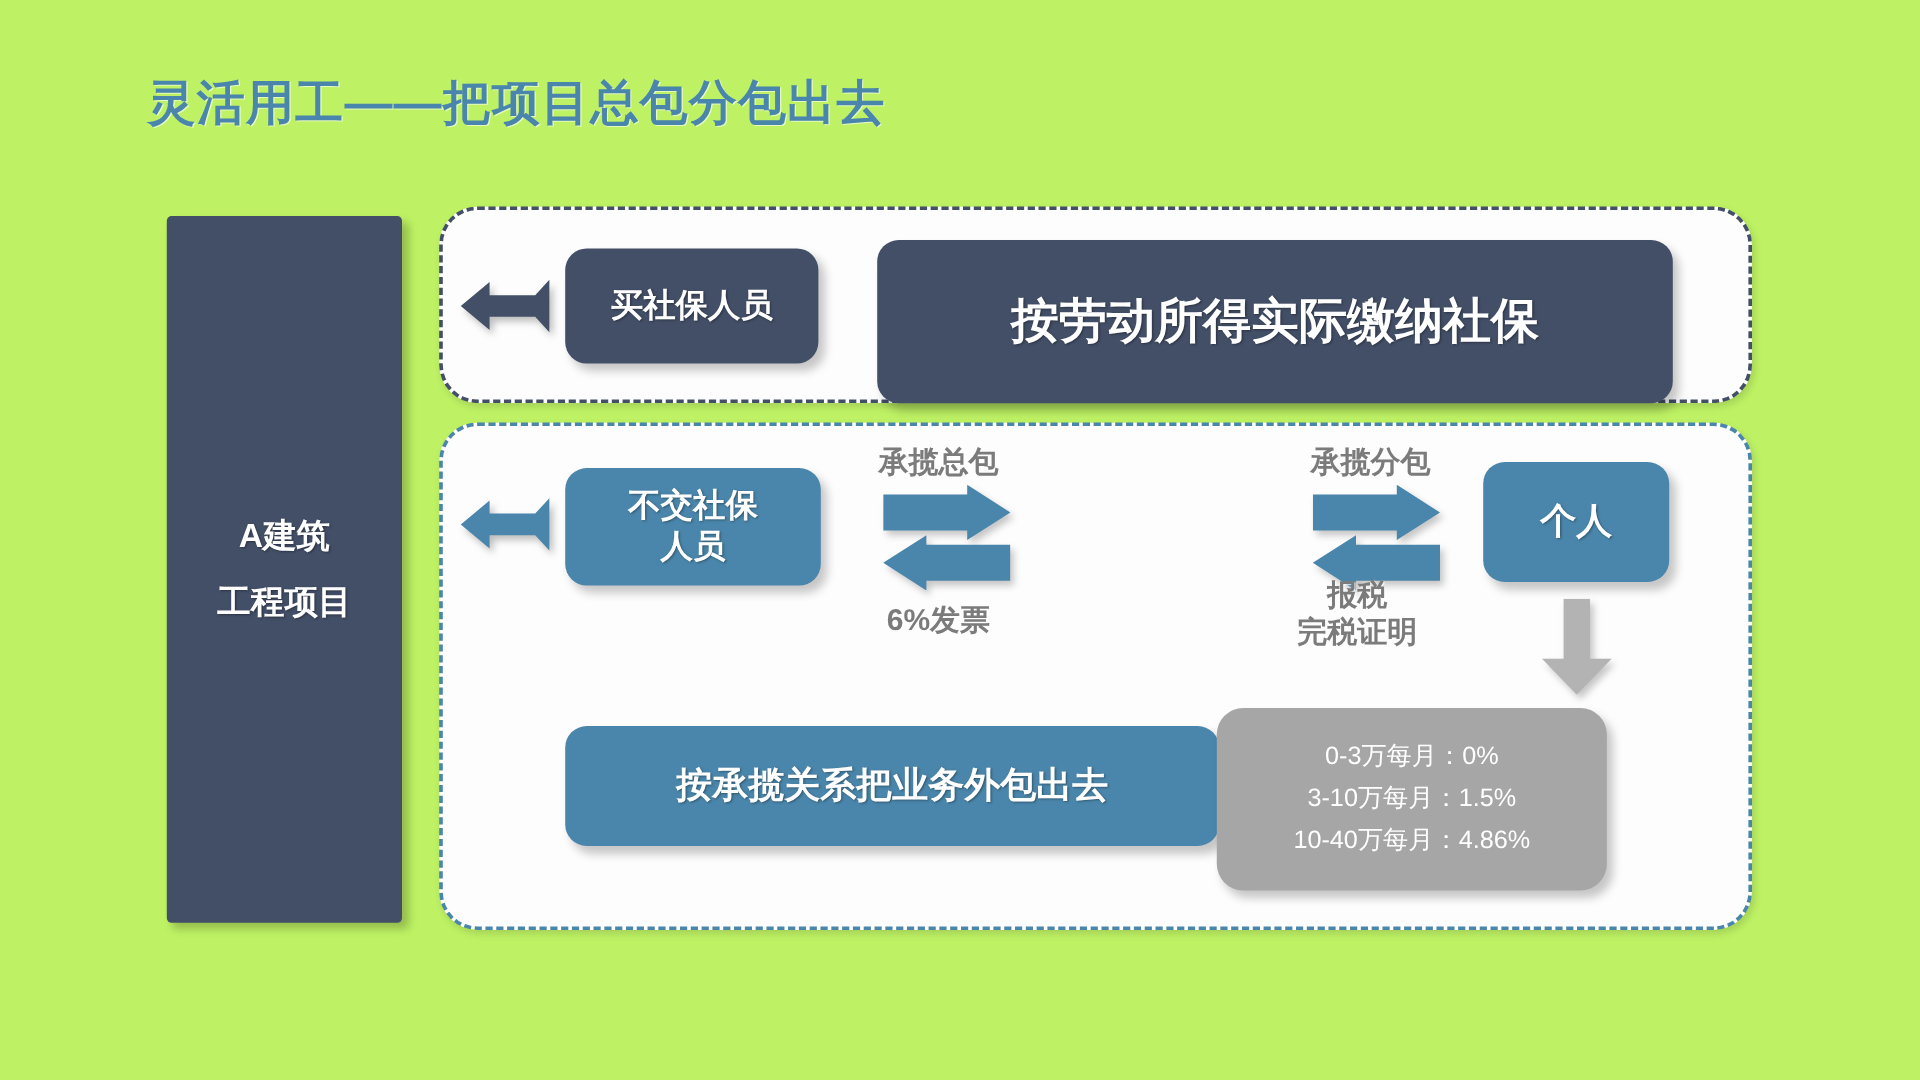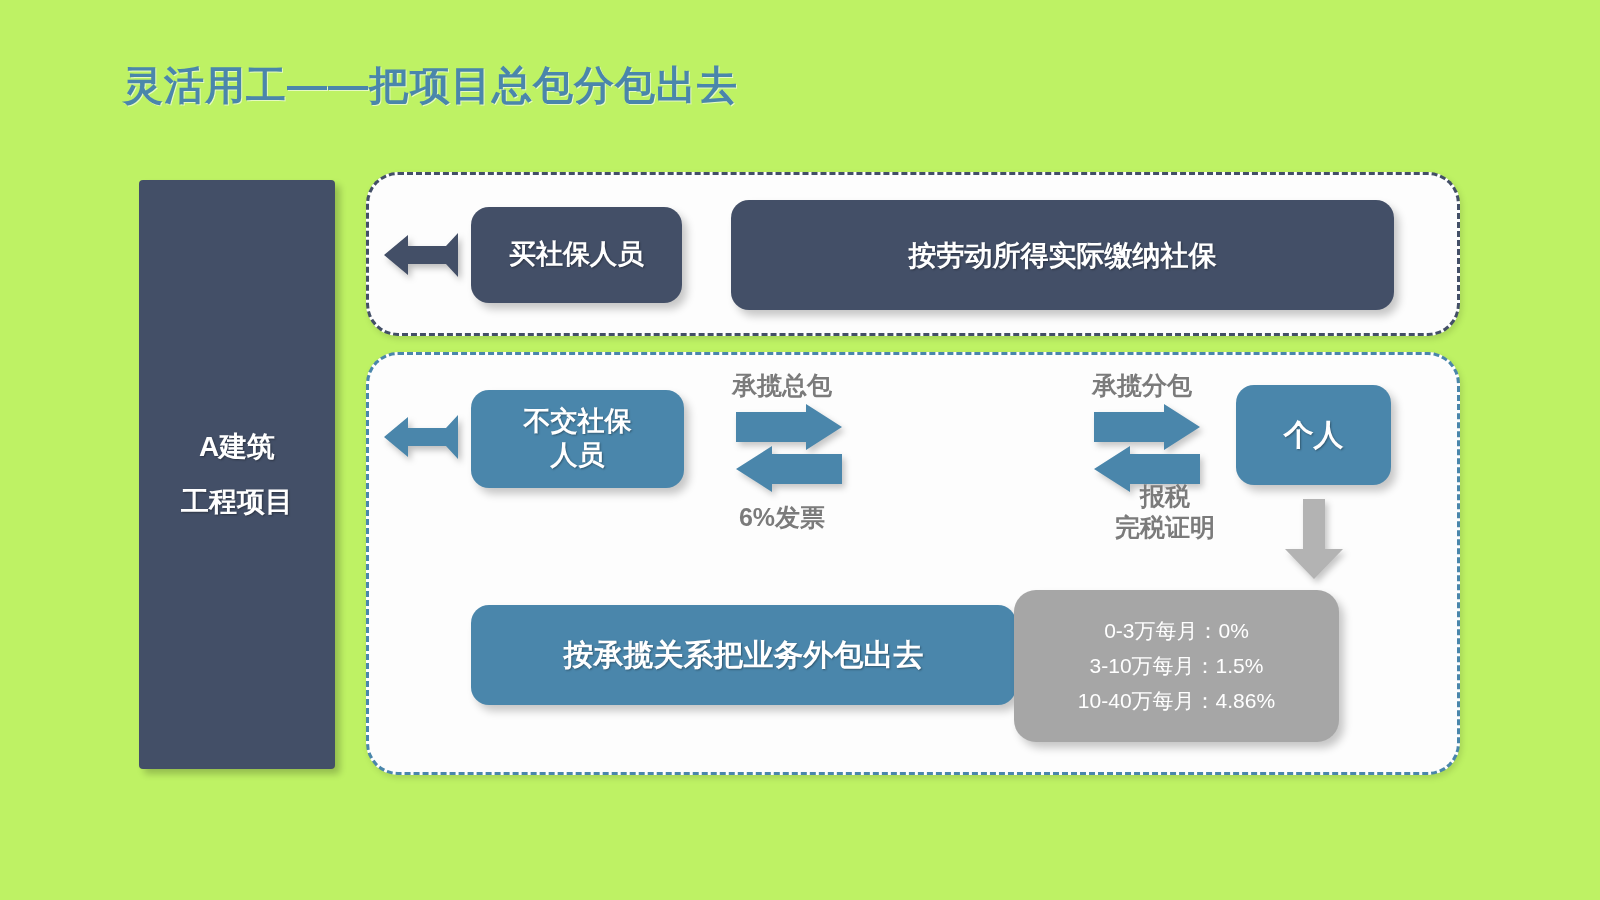--- a/index.html
+++ b/index.html
@@ -93,21 +93,21 @@
   .card.blue { background: #4a86ab; }
   .card.gray {
     background: #a6a6a6;
     font-weight: normal;
     text-shadow: none;
     border-radius: 22px;
   }
 
   
   .card-buy-social     { left: 471px; top: 207px; width: 211px; height: 96px; font-size: 27px; }
-  .card-pay-social     { left: 731px; top: 200px; width: 663px; height: 110px; font-size: 28px; }
+  .card-pay-social     { left: 731px; top: 200px; width: 663px; height: 136px; font-size: 40px; }
 
   
   .card-no-social      { left: 471px; top: 390px; width: 213px; height: 98px; font-size: 27px; }
   .card-platform       { left: 893px; top: 391px; width: 154px; height: 94px; font-size: 30px; }
   .card-individual     { left: 1236px; top: 385px; width: 155px; height: 100px; font-size: 30px; }
 
   
   .card-outsource      { left: 471px; top: 605px; width: 545px; height: 100px; font-size: 30px; }
   .card-tax-table {
     left: 1014px; top: 590px; width: 325px; height: 152px;
@@ -137,21 +137,21 @@
     color: #7b7b7b;
     font-weight: bold;
     text-align: center;
     line-height: 1.22;
     white-space: nowrap;
     text-shadow: 1px 1px 1px rgba(255,255,255,0.8);
   }
   .cap-general-top { left: 722px; top: 370px; width: 120px; font-size: 25px; }
   .cap-general-bot { left: 716px; top: 502px; width: 132px; font-size: 25px; }
   .cap-sub-top     { left: 1082px; top: 370px; width: 120px; font-size: 25px; }
-  .cap-sub-bot     { left: 1092px; top: 481px; width: 146px; font-size: 25px; }
+  .cap-sub-bot     { left: 1058px; top: 481px; width: 146px; font-size: 25px; }
 </style>
 </head>
 <body>
 
 <div class="slide">
 
   <div class="slide-title">灵活用工——把项目总包分包出去</div>
 
   <div class="left-panel">
     <span>A建筑</span>

